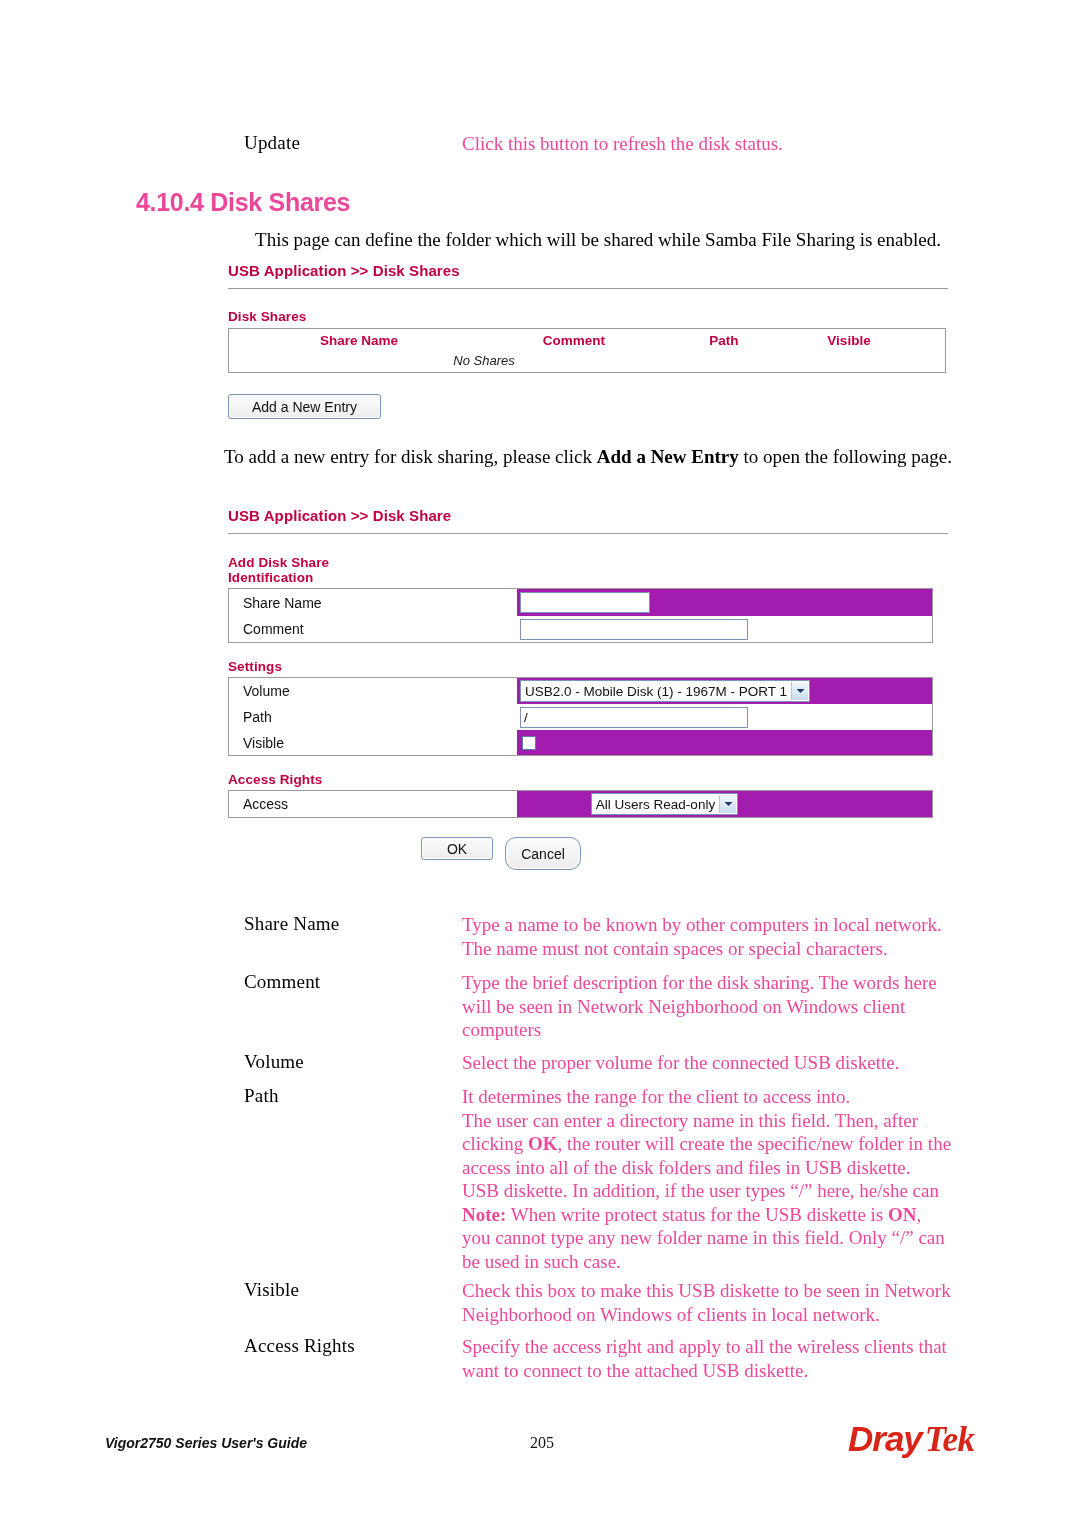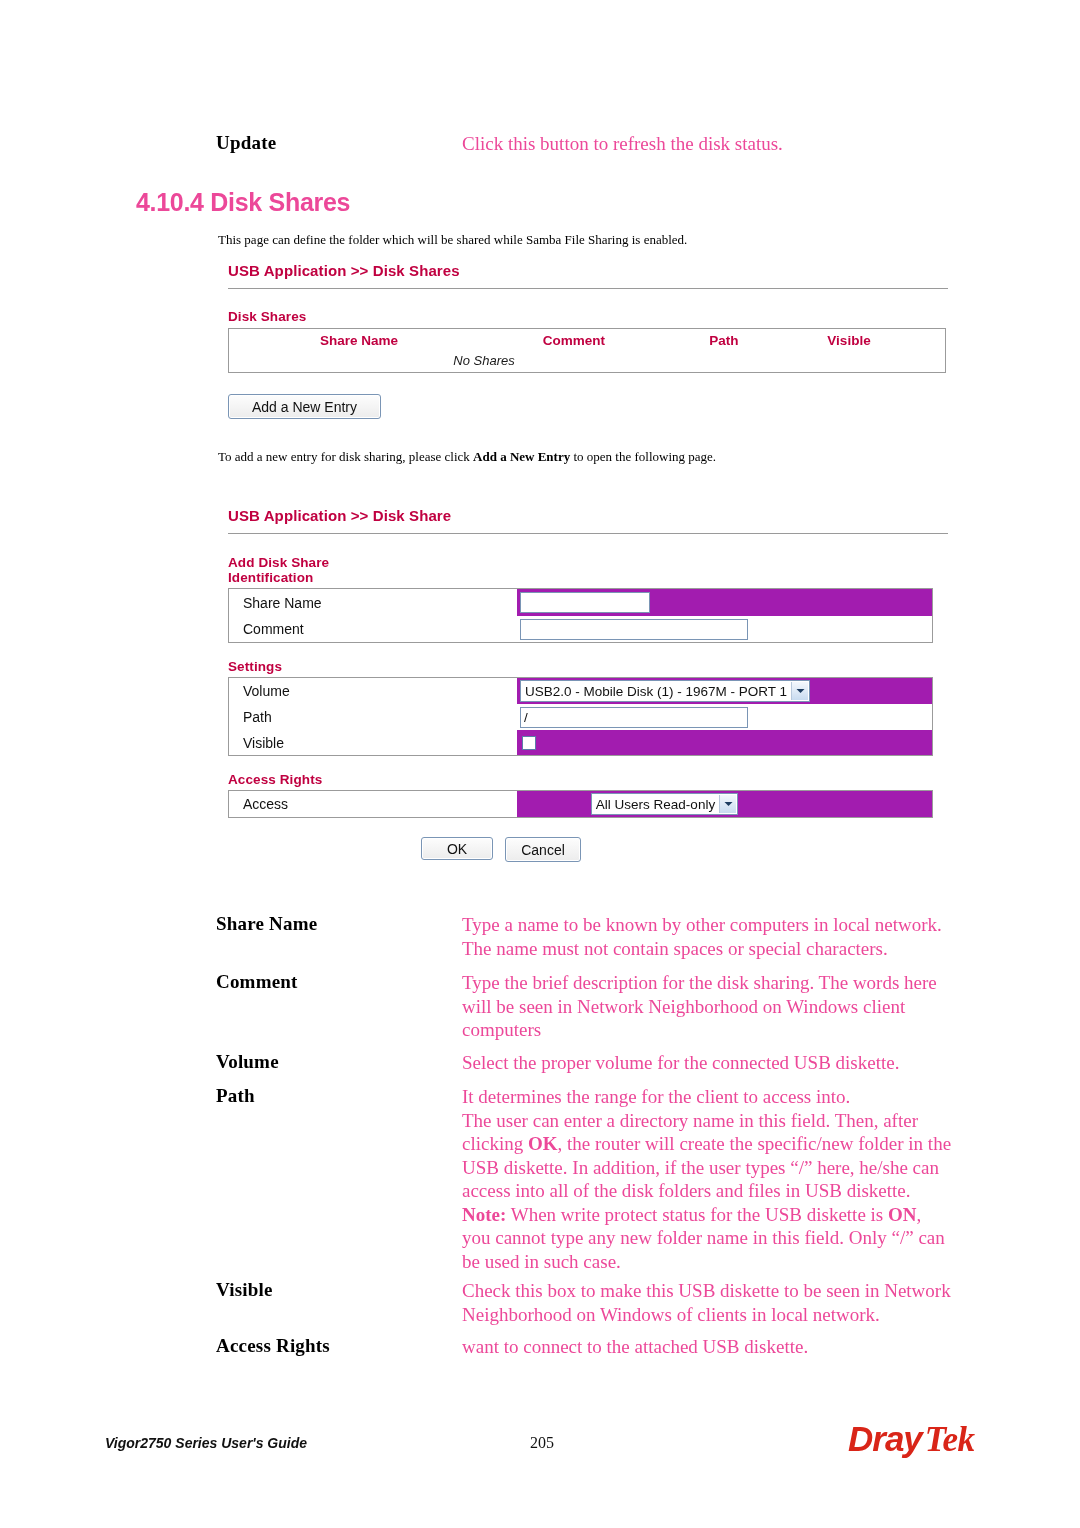--- a/index.html
+++ b/index.html
@@ -19,40 +19,42 @@
 
   .page {
     position: absolute;
     inset: 0;
   }
 
   
   .term {
     position: absolute;
     font-family: "Liberation Serif", serif;
-    font-weight: bold;
+    font-weight: normal;
     font-size: 19px;
     color: #000;
     letter-spacing: .2px;
+    margin-left: 28px;
   }
   .desc {
     position: absolute;
     font-family: "Liberation Serif", serif;
     font-size: 19px;
     line-height: 23.5px;
     color: #ec4899;
     left: 462px;
     width: 530px;
   }
   .para {
     position: absolute;
     font-family: "Liberation Serif", serif;
-    font-size: 13px;
+    font-size: 19px;
     line-height: 25px;
     color: #000;
+    text-align: center;
   }
   .h2 {
     position: absolute;
     font-family: "Liberation Sans", sans-serif;
     font-weight: bold;
     font-size: 25px;
     color: #ec4899;
     letter-spacing: -0.3px;
   }
 
@@ -338,21 +340,21 @@
                   <path d="M0.5 1 L4.5 5 L8.5 1 Z" fill="#1d3c61"></path>
                 </svg>
             </span>
           </div>
         </div>
       </div>
     </div>
 
     <div style="margin-top:19px; margin-left:193px; display:flex; gap:12px;">
       <button class="btn" style="width:72px; height:23px;">OK</button>
-      <button class="btn" style="width:76px; height:25px;">Cancel</button>
+      <button class="btn" style="width:76px; height:33px;border-radius:11px;">Cancel</button>
     </div>
   </div>
 
   <div class="term" style="left:216px; top:913px;">Share Name</div>
   <div class="desc" style="top:913px;">
     <div>Type a name to be known by other computers in local network.</div>
     <div>The name must not contain spaces or special characters.</div>
   </div>
 
   <div class="term" style="left:216px; top:971px;">Comment</div>
@@ -365,35 +367,36 @@
   <div class="term" style="left:216px; top:1051px;">Volume</div>
   <div class="desc" style="top:1051px;">
     <div>Select the proper volume for the connected USB diskette.</div>
   </div>
 
   <div class="term" style="left:216px; top:1085px;">Path</div>
   <div class="desc" style="top:1085px; width:545px;">
     <div>It determines the range for the client to access into.</div>
     <div>The user can enter a directory name in this field. Then, after</div>
     <div>clicking <b class="ib">OK</b>, the router will create the specific/new folder in the</div>
+    <div>access into all of the disk folders and files in USB diskette.</div>
     <div>USB diskette. In addition, if the user types “/” here, he/she can</div>
-    <div>access into all of the disk folders and files in USB diskette.</div>
     <div><b class="ib">Note:</b> When write protect status for the USB diskette is <b class="ib">ON</b>,</div>
     <div>you cannot type any new folder name in this field. Only “/” can</div>
     <div>be used in such case.</div>
   </div>
 
   <div class="term" style="left:216px; top:1279px;">Visible</div>
   <div class="desc" style="top:1279px; width:545px;">
     <div>Check this box to make this USB diskette to be seen in Network</div>
     <div>Neighborhood on Windows of clients in local network.</div>
   </div>
 
   <div class="term" style="left:216px; top:1335px;">Access Rights</div>
   <div class="desc" style="top:1335px; width:545px;">
+    <div>Specify the access right and apply to all the wireless clients that</div>
     <div>want to connect to the attached USB diskette.</div>
   </div>
 
   <div class="foot-text" style="left:105px; top:1435px;">Vigor2750 Series User's Guide</div>
   <div class="foot-page" style="left:530px; top:1434px;">205</div>
   <div class="logo" style="left:848px; top:1419px;">
     <span class="d1">Dray</span><span class="d2">Tek</span>
   </div>
 
 </div>

